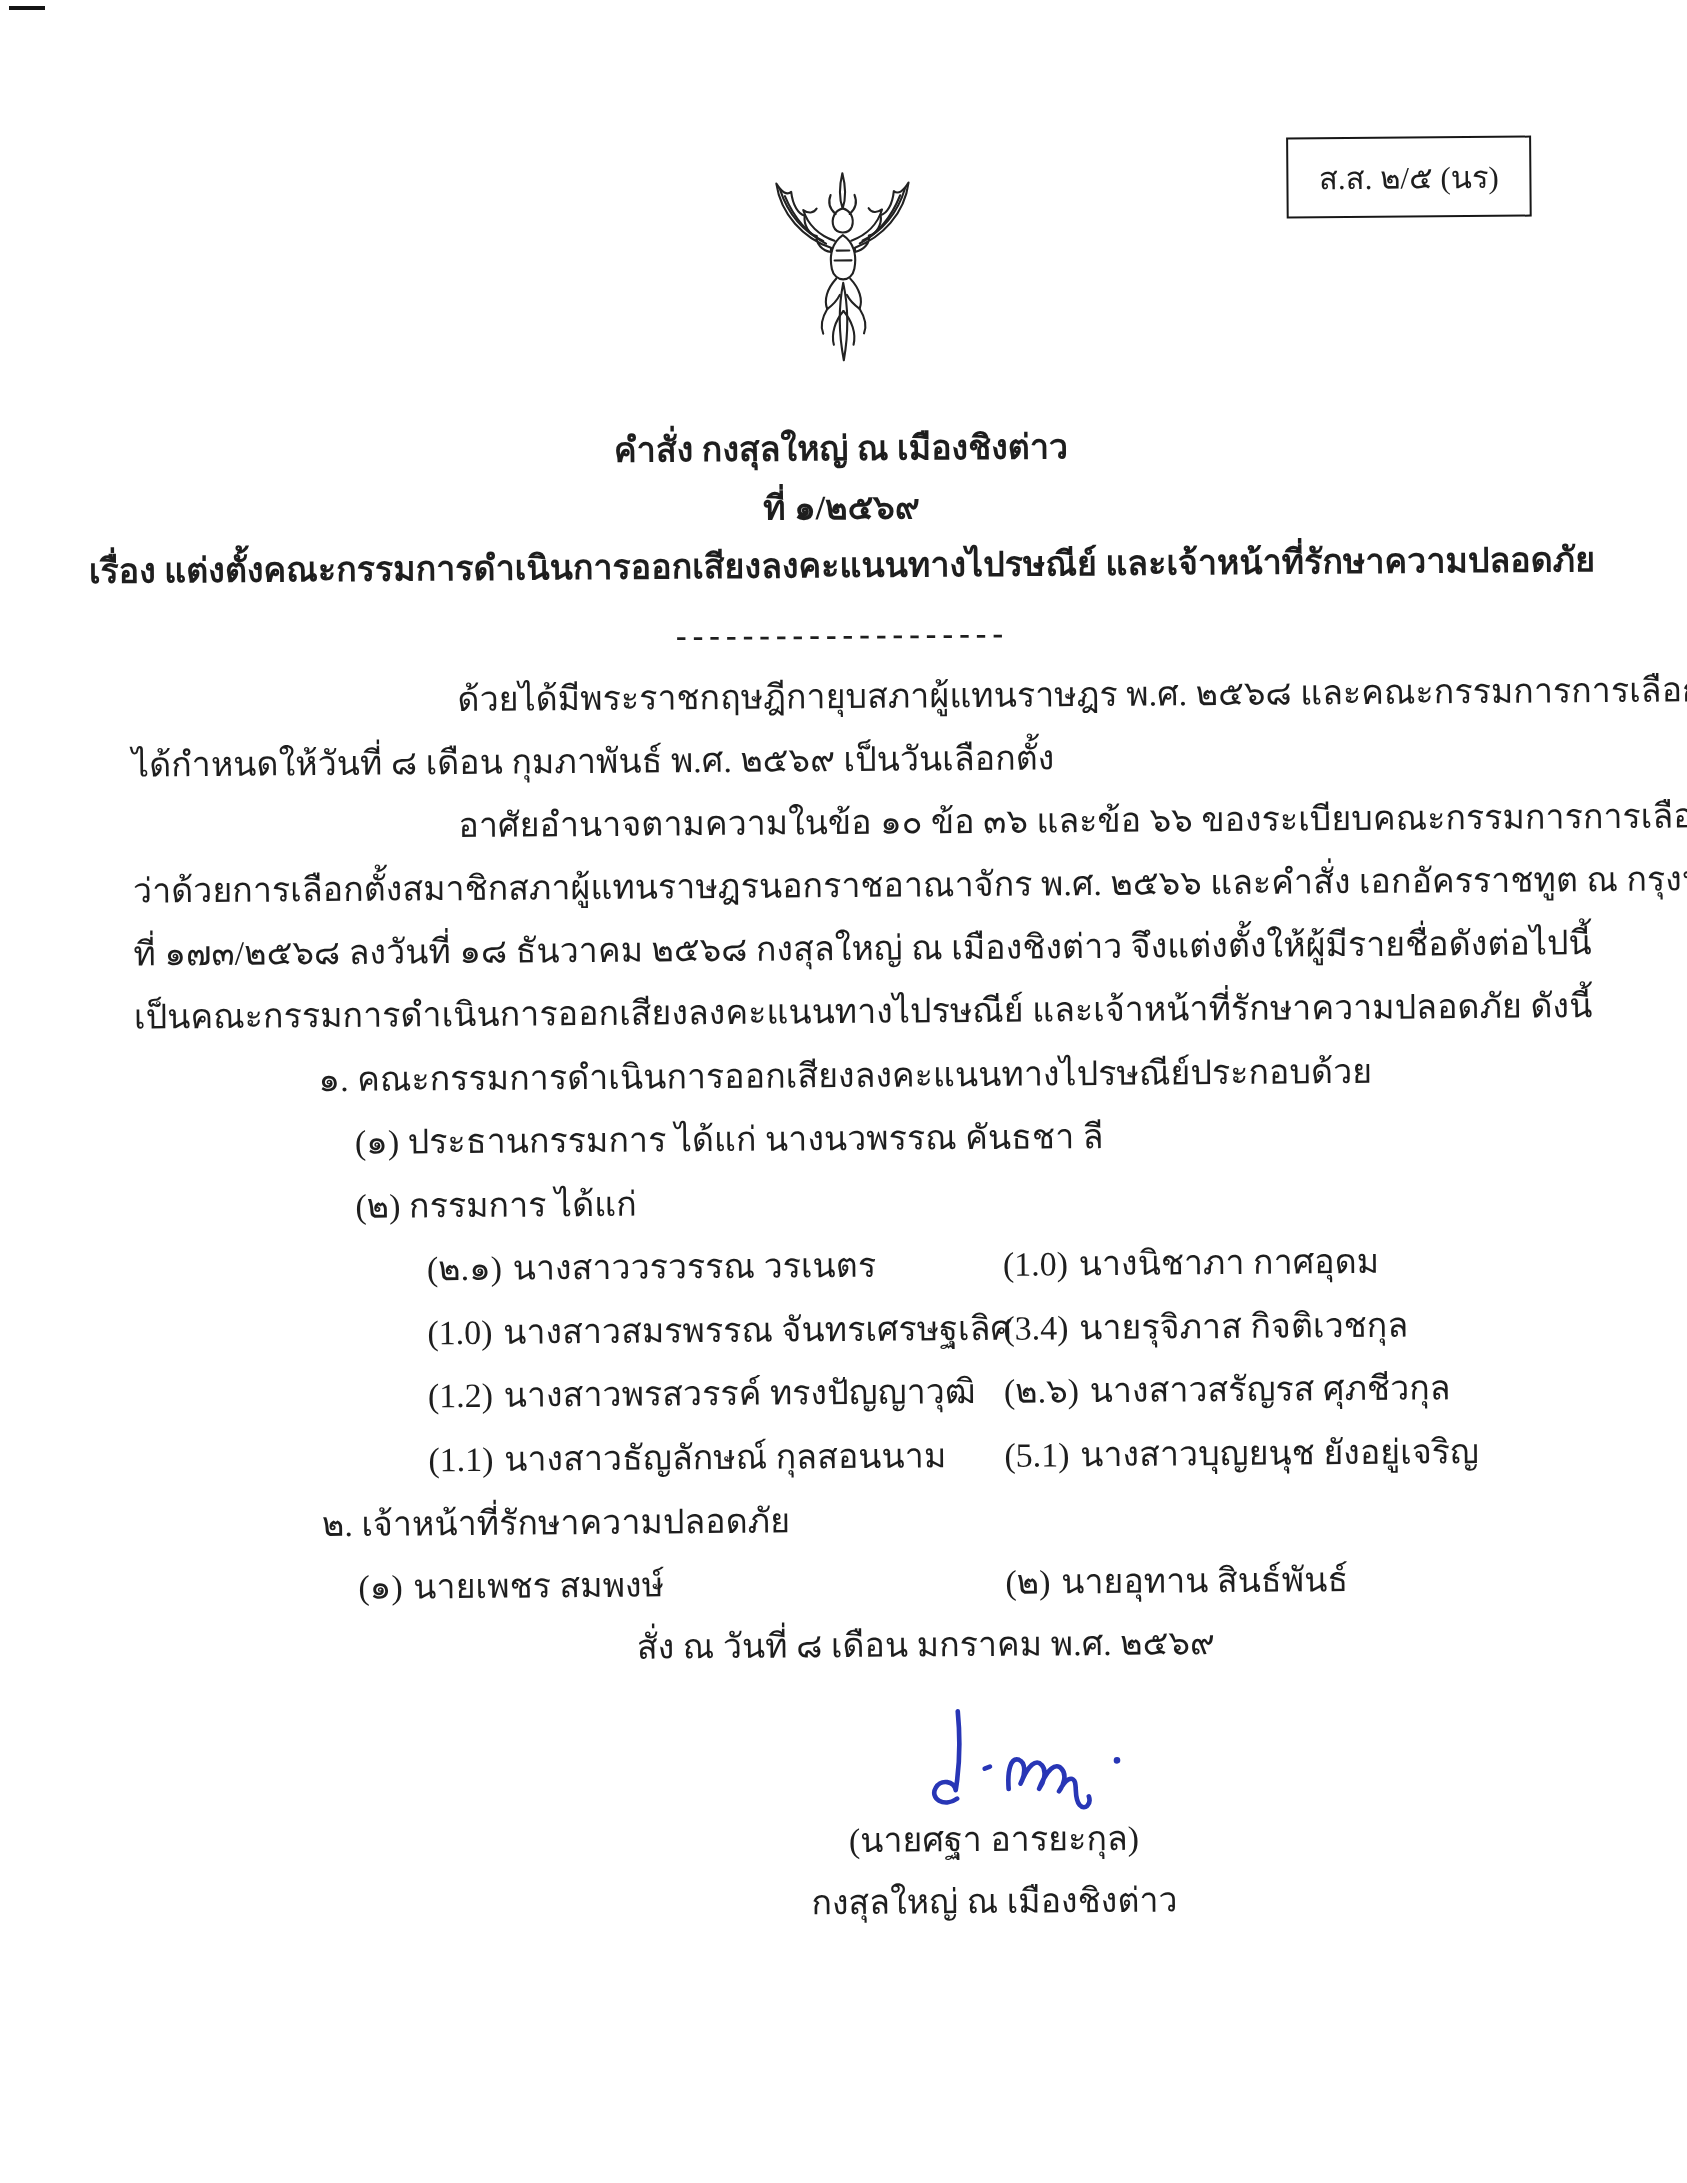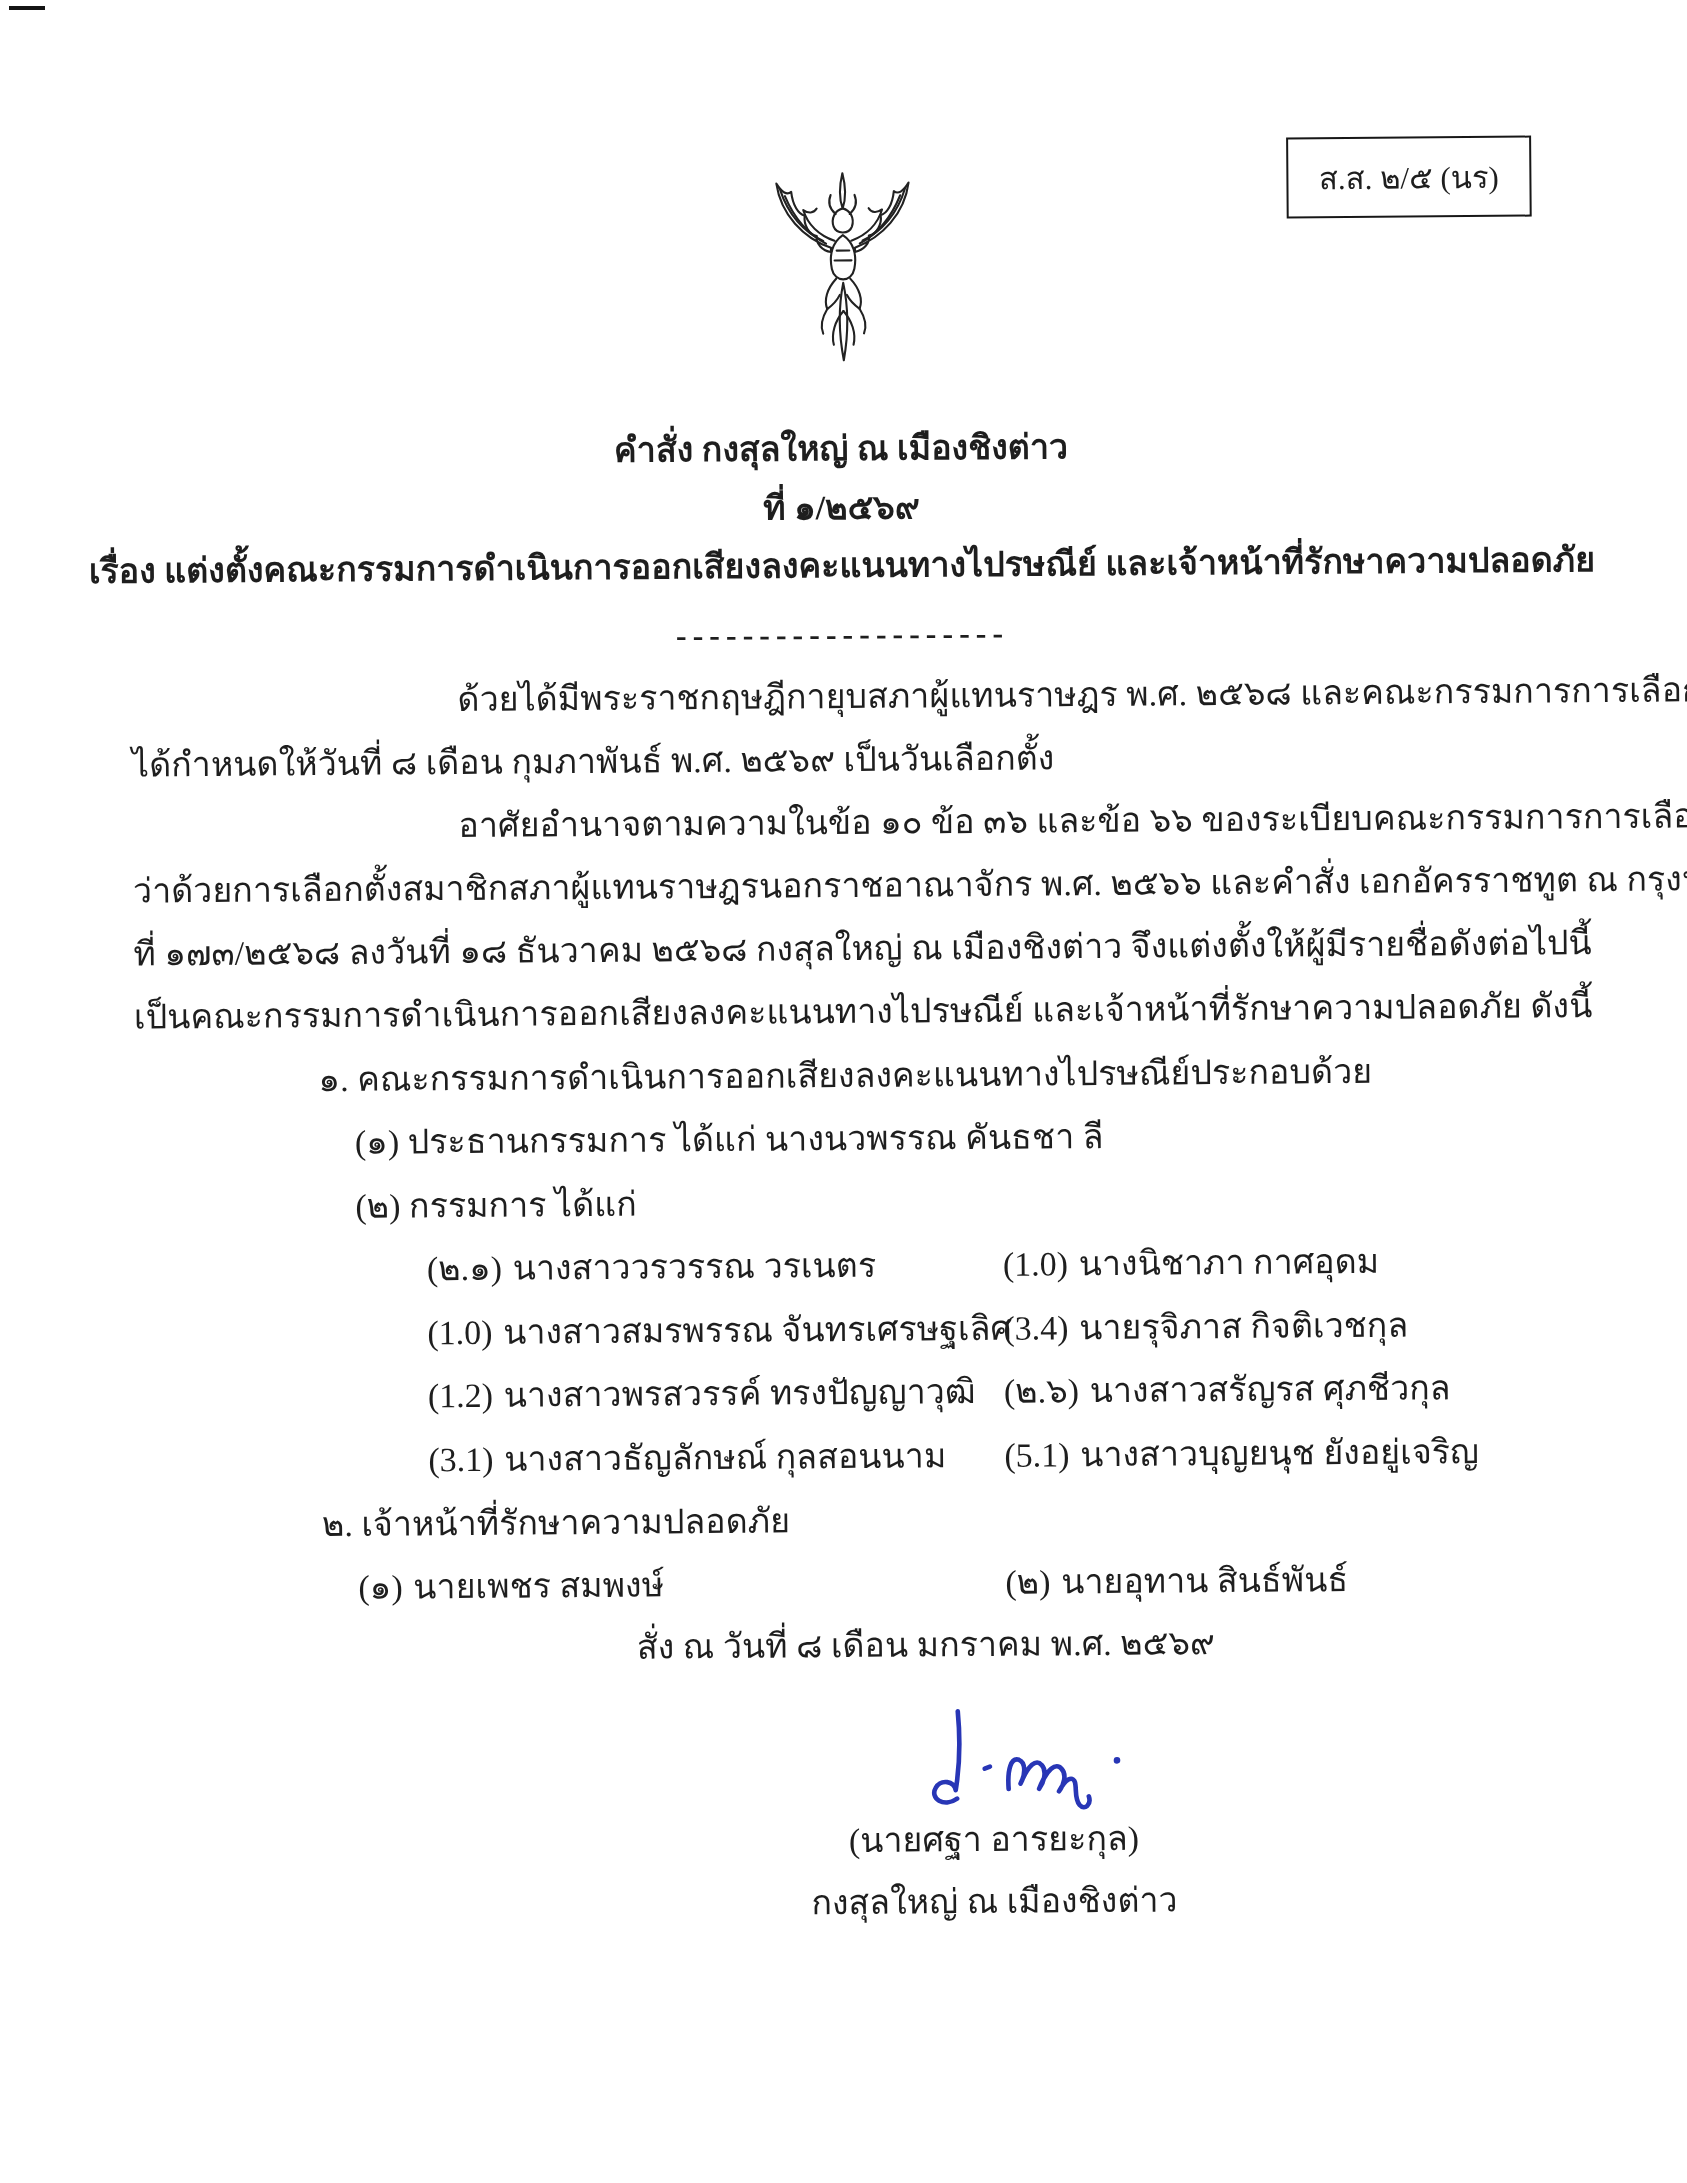--- a/index.html
+++ b/index.html
@@ -89,21 +89,21 @@
     </div>
     <div class="ln mrow" style="top:1310px">
       <span class="mc1"><span class="num">(1.0)</span><span>นางสาวสมรพรรณ จันทรเศรษฐเลิศ</span></span>
       <span class="mc2"><span class="num">(3.4)</span><span>นายรุจิภาส กิจติเวชกุล</span></span>
     </div>
     <div class="ln mrow" style="top:1373px">
       <span class="mc1"><span class="num">(1.2)</span><span>นางสาวพรสวรรค์ ทรงปัญญาวุฒิ</span></span>
       <span class="mc2"><span class="num">(๒.๖)</span><span>นางสาวสรัญรส ศุภชีวกุล</span></span>
     </div>
     <div class="ln mrow" style="top:1437px">
-      <span class="mc1"><span class="num">(3.1)</span><span>นางสาวธัญลักษณ์ กุลสอนนาม</span></span>
+      <span class="mc1"><span class="num">(1.1)</span><span>นางสาวธัญลักษณ์ กุลสอนนาม</span></span>
       <span class="mc2"><span class="num">(5.1)</span><span>นางสาวบุญยนุช ยังอยู่เจริญ</span></span>
     </div>
 
     <div class="ln" style="top:1501px;left:316px">๒. เจ้าหน้าที่รักษาความปลอดภัย</div>
     <div class="ln mrow" style="top:1564px">
       <span class="oc1"><span class="num">(๑)</span><span>นายเพชร สมพงษ์</span></span>
       <span class="oc2"><span class="num">(๒)</span><span>นายอุทาน สินธ์พันธ์</span></span>
     </div>
 
     <div class="ln" style="top:1626px;left:630px">สั่ง  ณ  วันที่ ๘ เดือน มกราคม พ.ศ. ๒๕๖๙</div>

